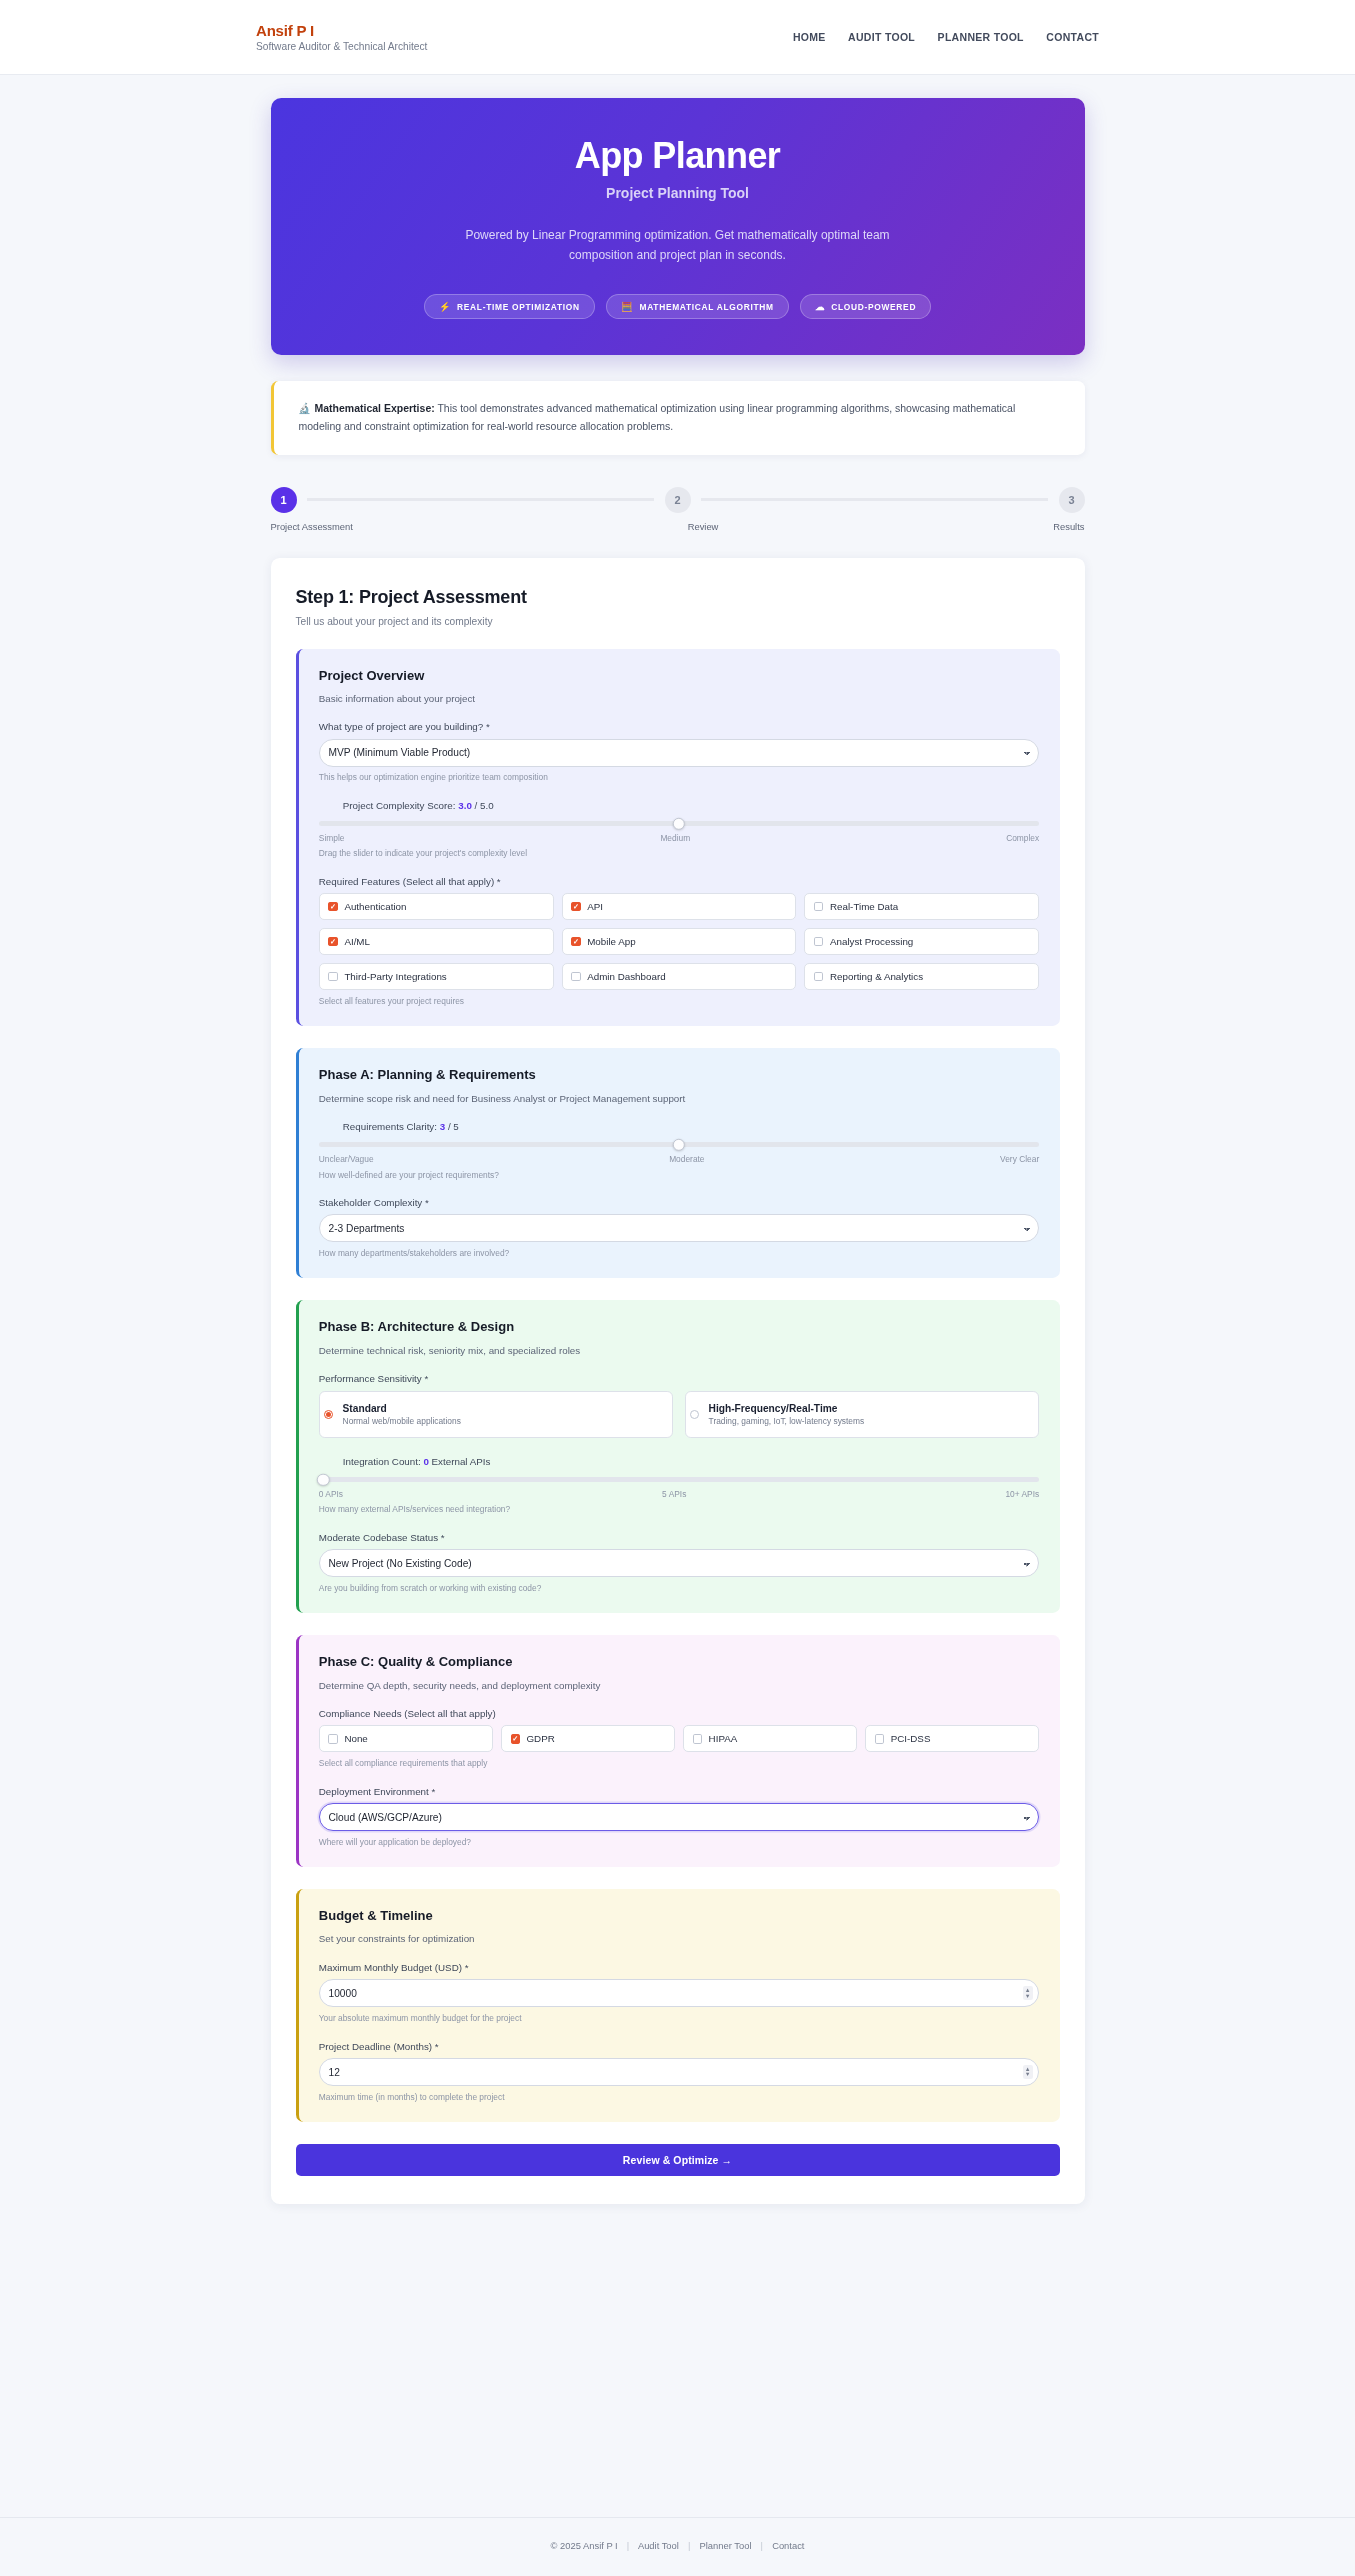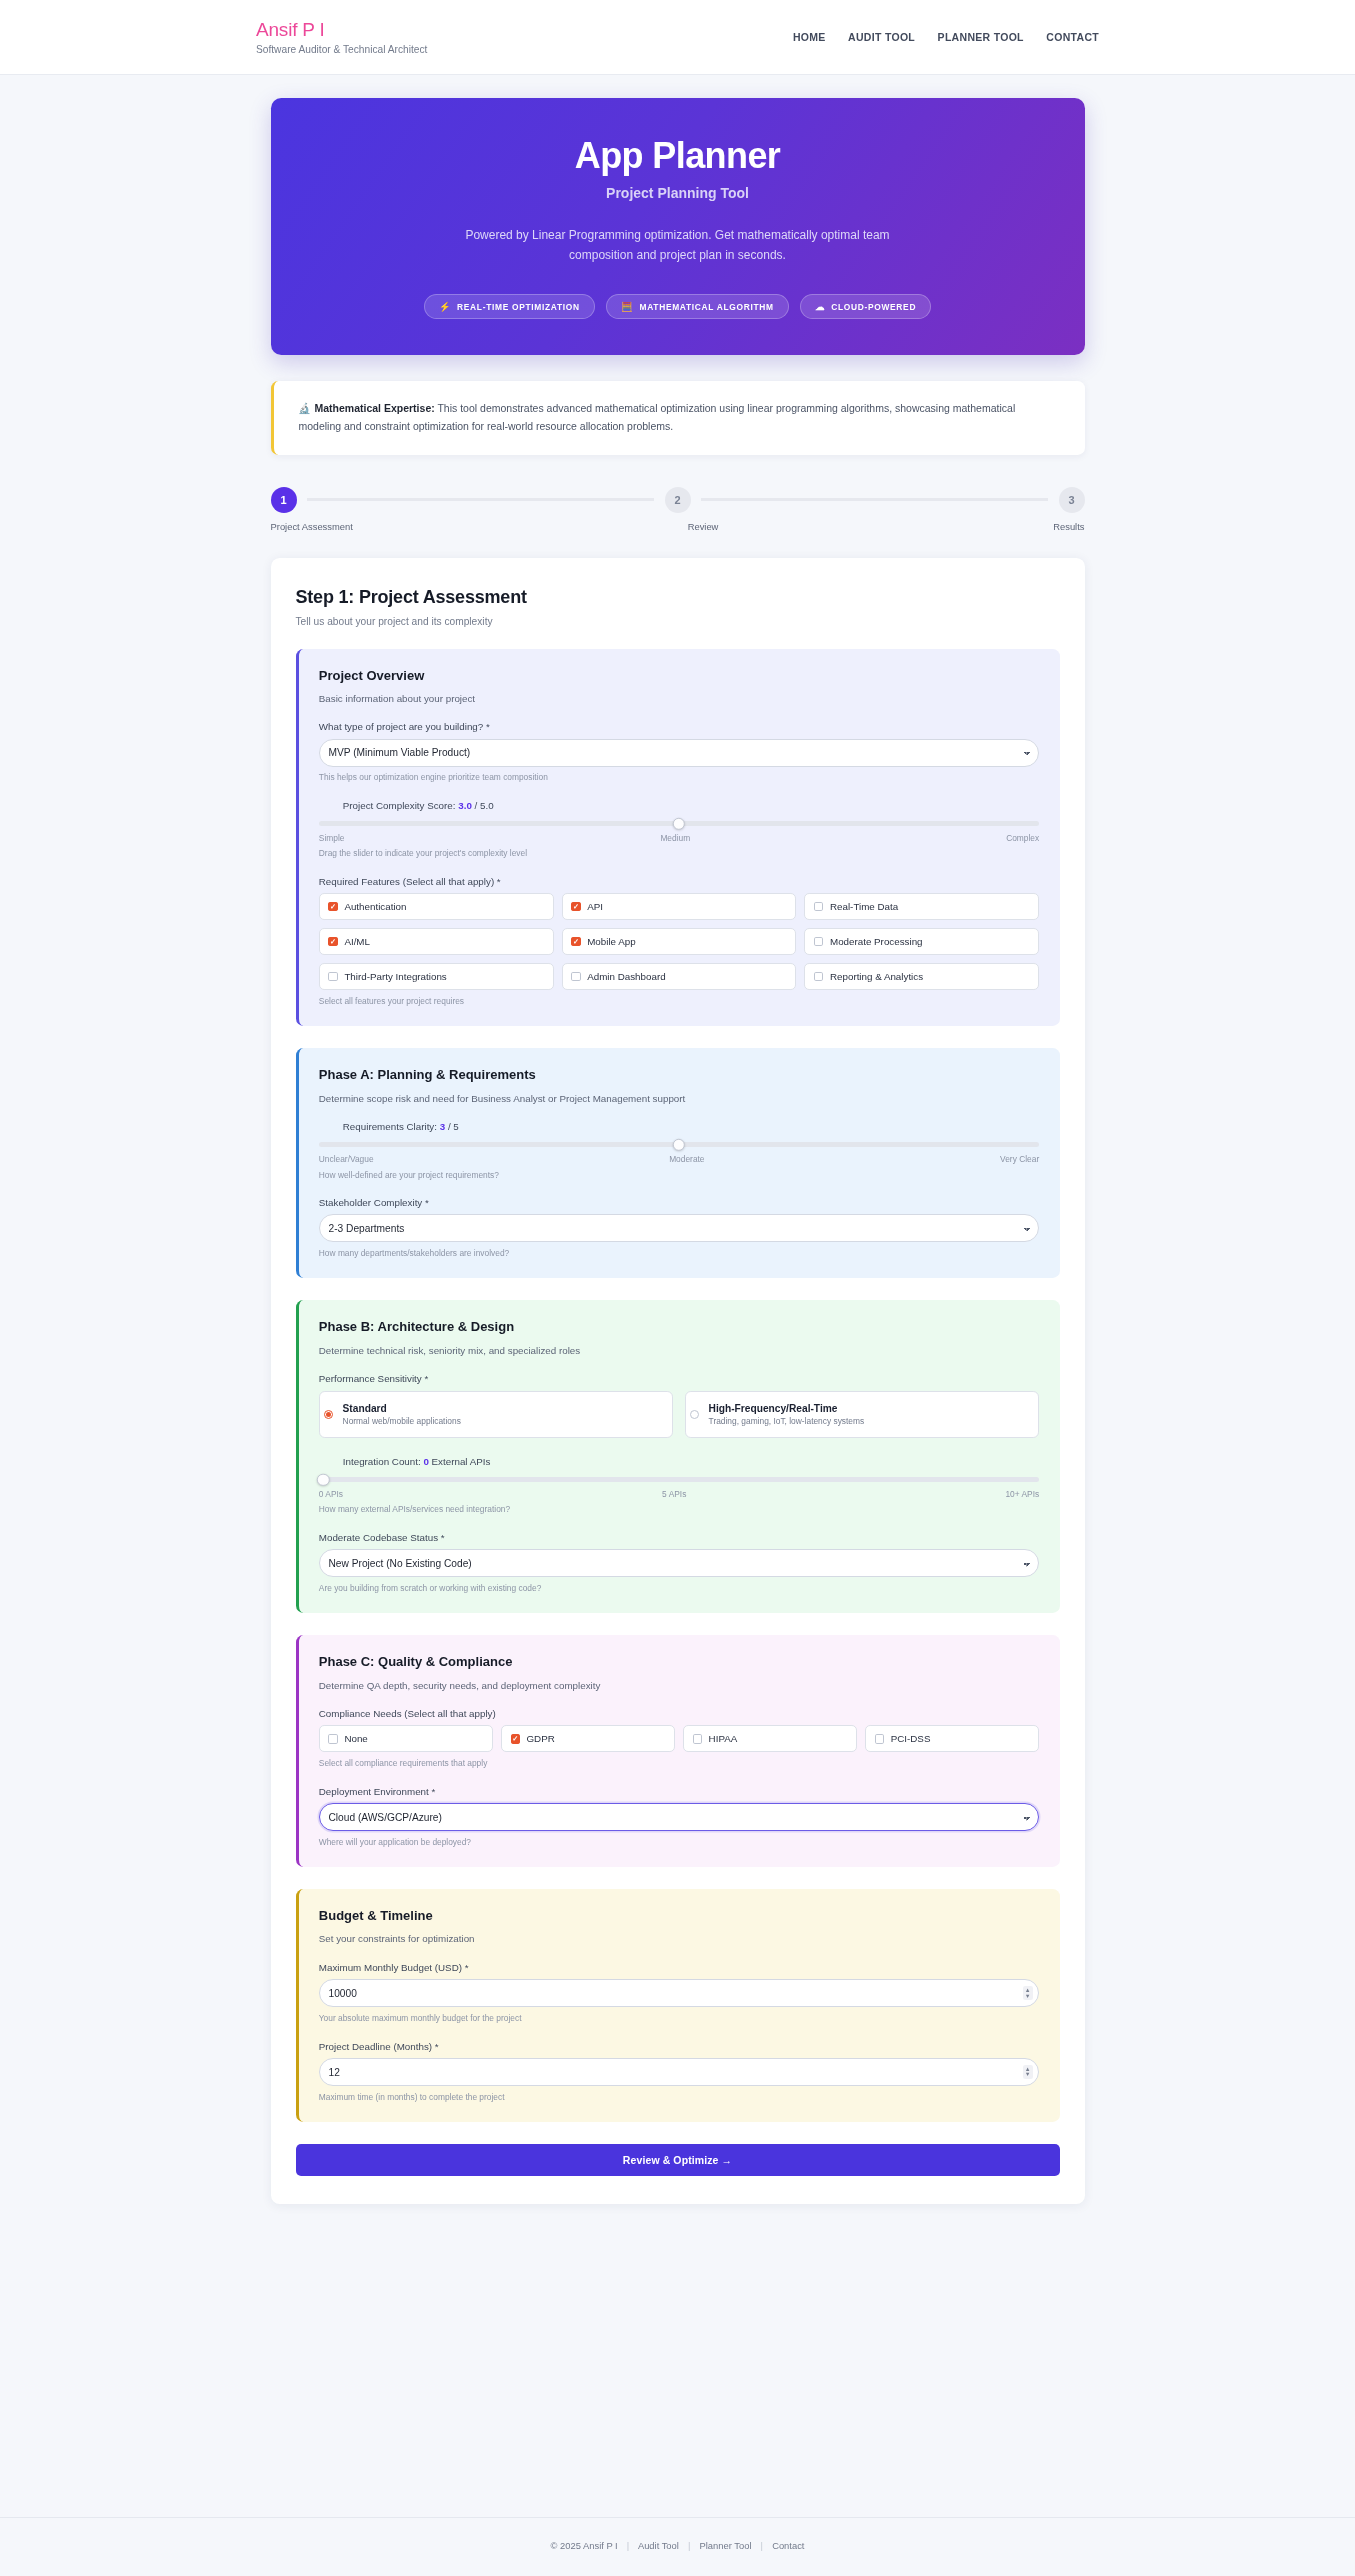--- a/index.html
+++ b/index.html
@@ -16,21 +16,21 @@
   .topbar {
     background: #ffffff;
     border-bottom: 0.7px solid #e8ebf1;
     height: 75px;
     display: flex;
     align-items: center;
     padding: 0 256px 0 256px;
     justify-content: space-between;
   }
   .brand { display: flex; flex-direction: column; gap: 2.9px; }
-  .brand-name { font-size: 19px; font-weight: 400; color: #ec4899; letter-spacing: -0.2px; }
+  .brand-name { font-size: 15px; font-weight: 700; color: #c2410c; letter-spacing: -0.2px; }
   .brand-sub { font-size: 10.2px; color: #737b8c; }
   .navlinks { display: flex; align-items: center; gap: 22.5px; }
   .navlinks a {
     font-size: 10.5px; font-weight: 600; color: #424a5c;
     text-decoration: none; letter-spacing: 0.3px;
   }
 
   
   .container { width: 814px; margin: 0 auto; }
 
@@ -318,21 +318,21 @@
             <div class="optbox">
               <span class="cbx on"></span>
               <span class="optlabel">AI/ML</span>
             </div>
             <div class="optbox">
               <span class="cbx on"></span>
               <span class="optlabel">Mobile App</span>
             </div>
             <div class="optbox">
               <span class="cbx"></span>
-              <span class="optlabel">Moderate Processing</span>
+              <span class="optlabel">Analyst Processing</span>
             </div>
             <div class="optbox">
               <span class="cbx"></span>
               <span class="optlabel">Third-Party Integrations</span>
             </div>
             <div class="optbox">
               <span class="cbx"></span>
               <span class="optlabel">Admin Dashboard</span>
             </div>
             <div class="optbox">

